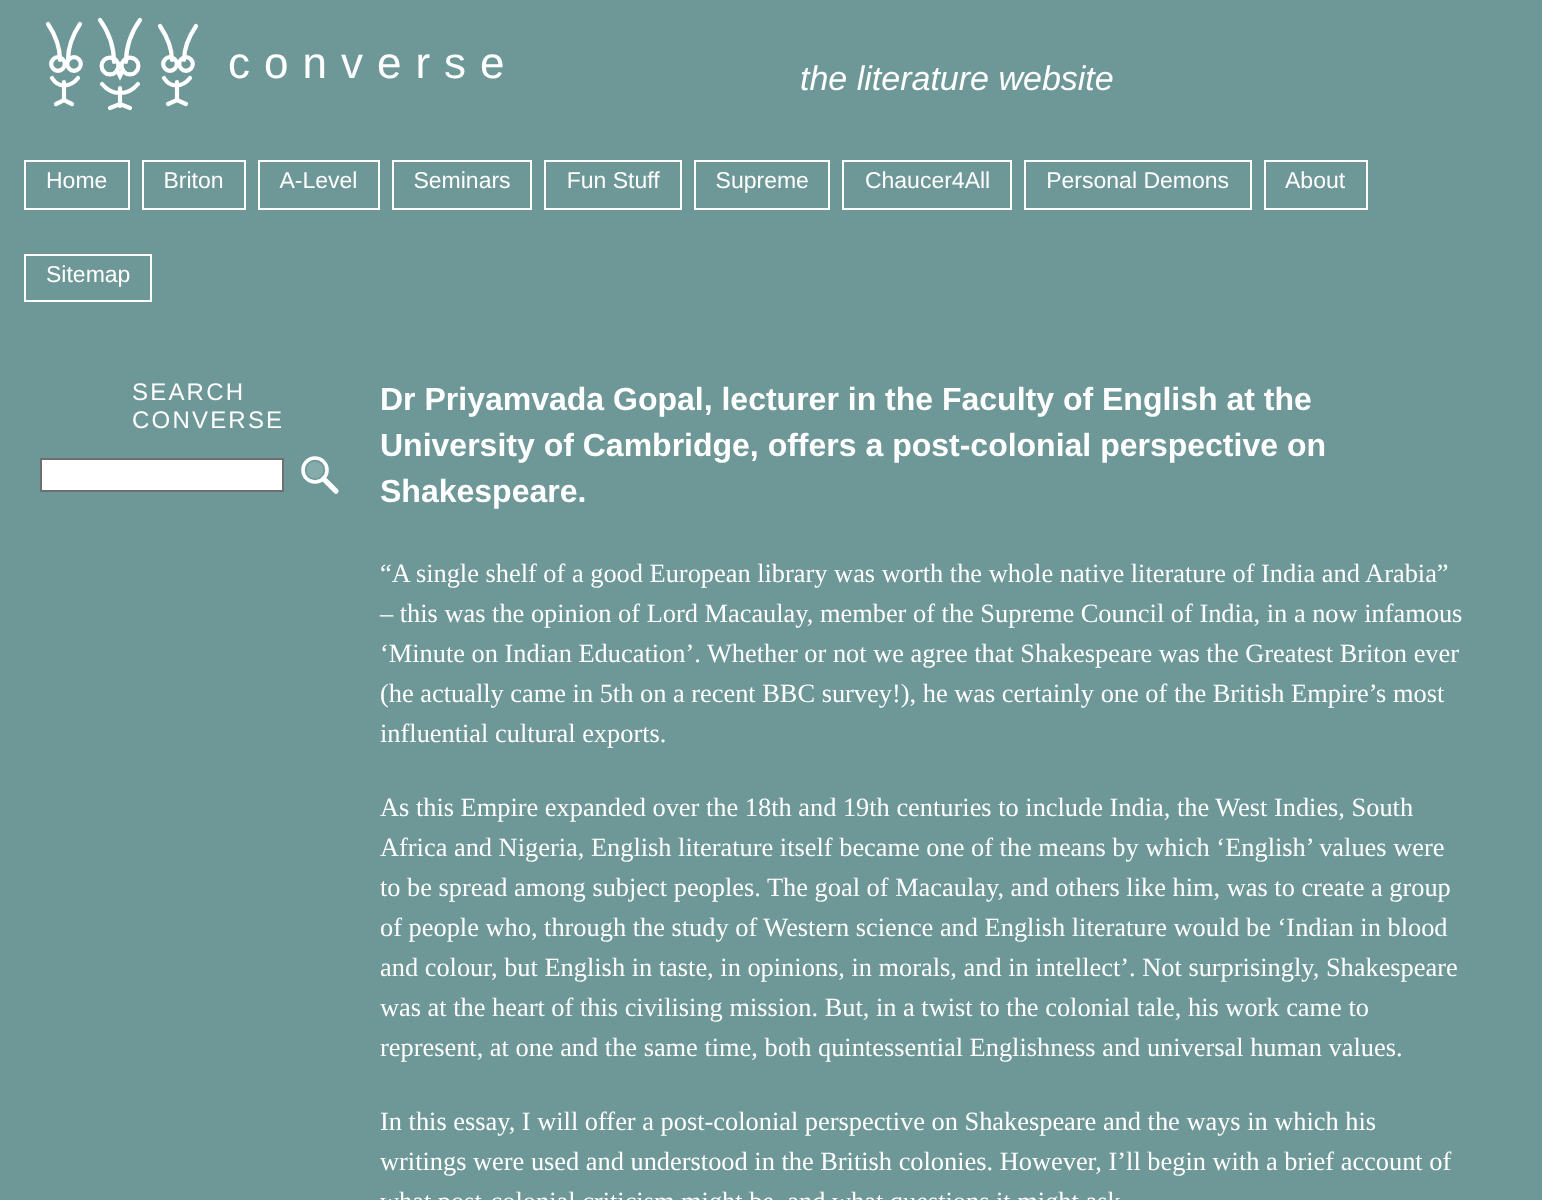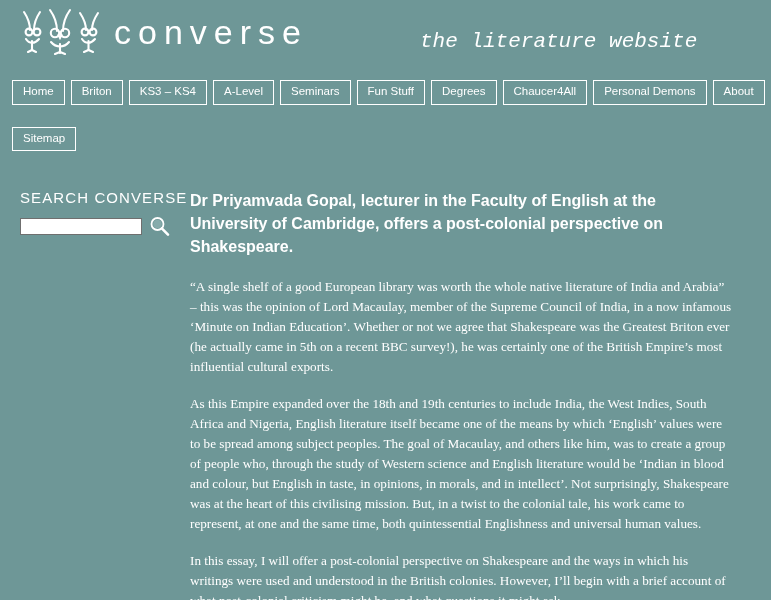--- a/index.html
+++ b/index.html
@@ -31,35 +31,35 @@
     display: flex;
     align-items: center;
     gap: 14px;
   }
   .logo-mark {
     width: 82px;
     height: 48px;
     flex: none;
   }
   .brand-name {
-    font-size: 34px;
+    font-size: 22px;
     letter-spacing: 7px;
     font-weight: normal;
     color: #ffffff;
     line-height: 1;
     margin: 0;
     font-family: "Liberation Sans", sans-serif;
   }
   .tagline {
     position: absolute;
-    left: 420px;
+    left: 400px;
     top: 30px;
-    font-family: Liberation Mono, monospace;
+    font-family: Liberation Sans, sans-serif;
     font-style: italic;
-    font-size: 21px;
+    font-size: 17px;
     color: #ffffff;
   }
 
   
   .navwrap {
     padding: 8px 0 0 12px;
   }
   .navrow {
     display: flex;
     flex-wrap: wrap;
@@ -82,25 +82,26 @@
   .columns {
     display: flex;
     padding: 38px 0 0 0;
   }
   .sidebar {
     width: 190px;
     flex: none;
     padding-left: 20px;
   }
   .search-label {
-    font-size: 15px;
+    font-size: 12px;
     letter-spacing: 1.1px;
     color: #ffffff;
     text-transform: uppercase;
     margin-bottom: 9px;
+    margin-left: 46px;
   }
   .search-row {
     display: flex;
     align-items: center;
     gap: 6px;
   }
   .search-input {
     width: 122px;
     height: 17px;
     border: 1px solid #6f6f6f;
@@ -189,25 +190,24 @@
       </span>
       <h1 class="brand-name">converse</h1>
     </div>
     <div class="tagline">the literature website</div>
   </div>
 
   <div class="navwrap">
     <div class="navrow">
       <a class="navitem">Home</a>
       <a class="navitem">Briton</a>
-      <a class="navitem">KS3 – KS4</a>
       <a class="navitem">A-Level</a>
       <a class="navitem">Seminars</a>
       <a class="navitem">Fun Stuff</a>
-      <a class="navitem">Degrees</a>
+      <a class="navitem">Supreme</a>
       <a class="navitem">Chaucer4All</a>
       <a class="navitem">Personal Demons</a>
       <a class="navitem">About</a>
     </div>
     <div class="navrow" style="margin-top:22px;">
       <a class="navitem">Sitemap</a>
     </div>
   </div>
 
   <div class="columns">

